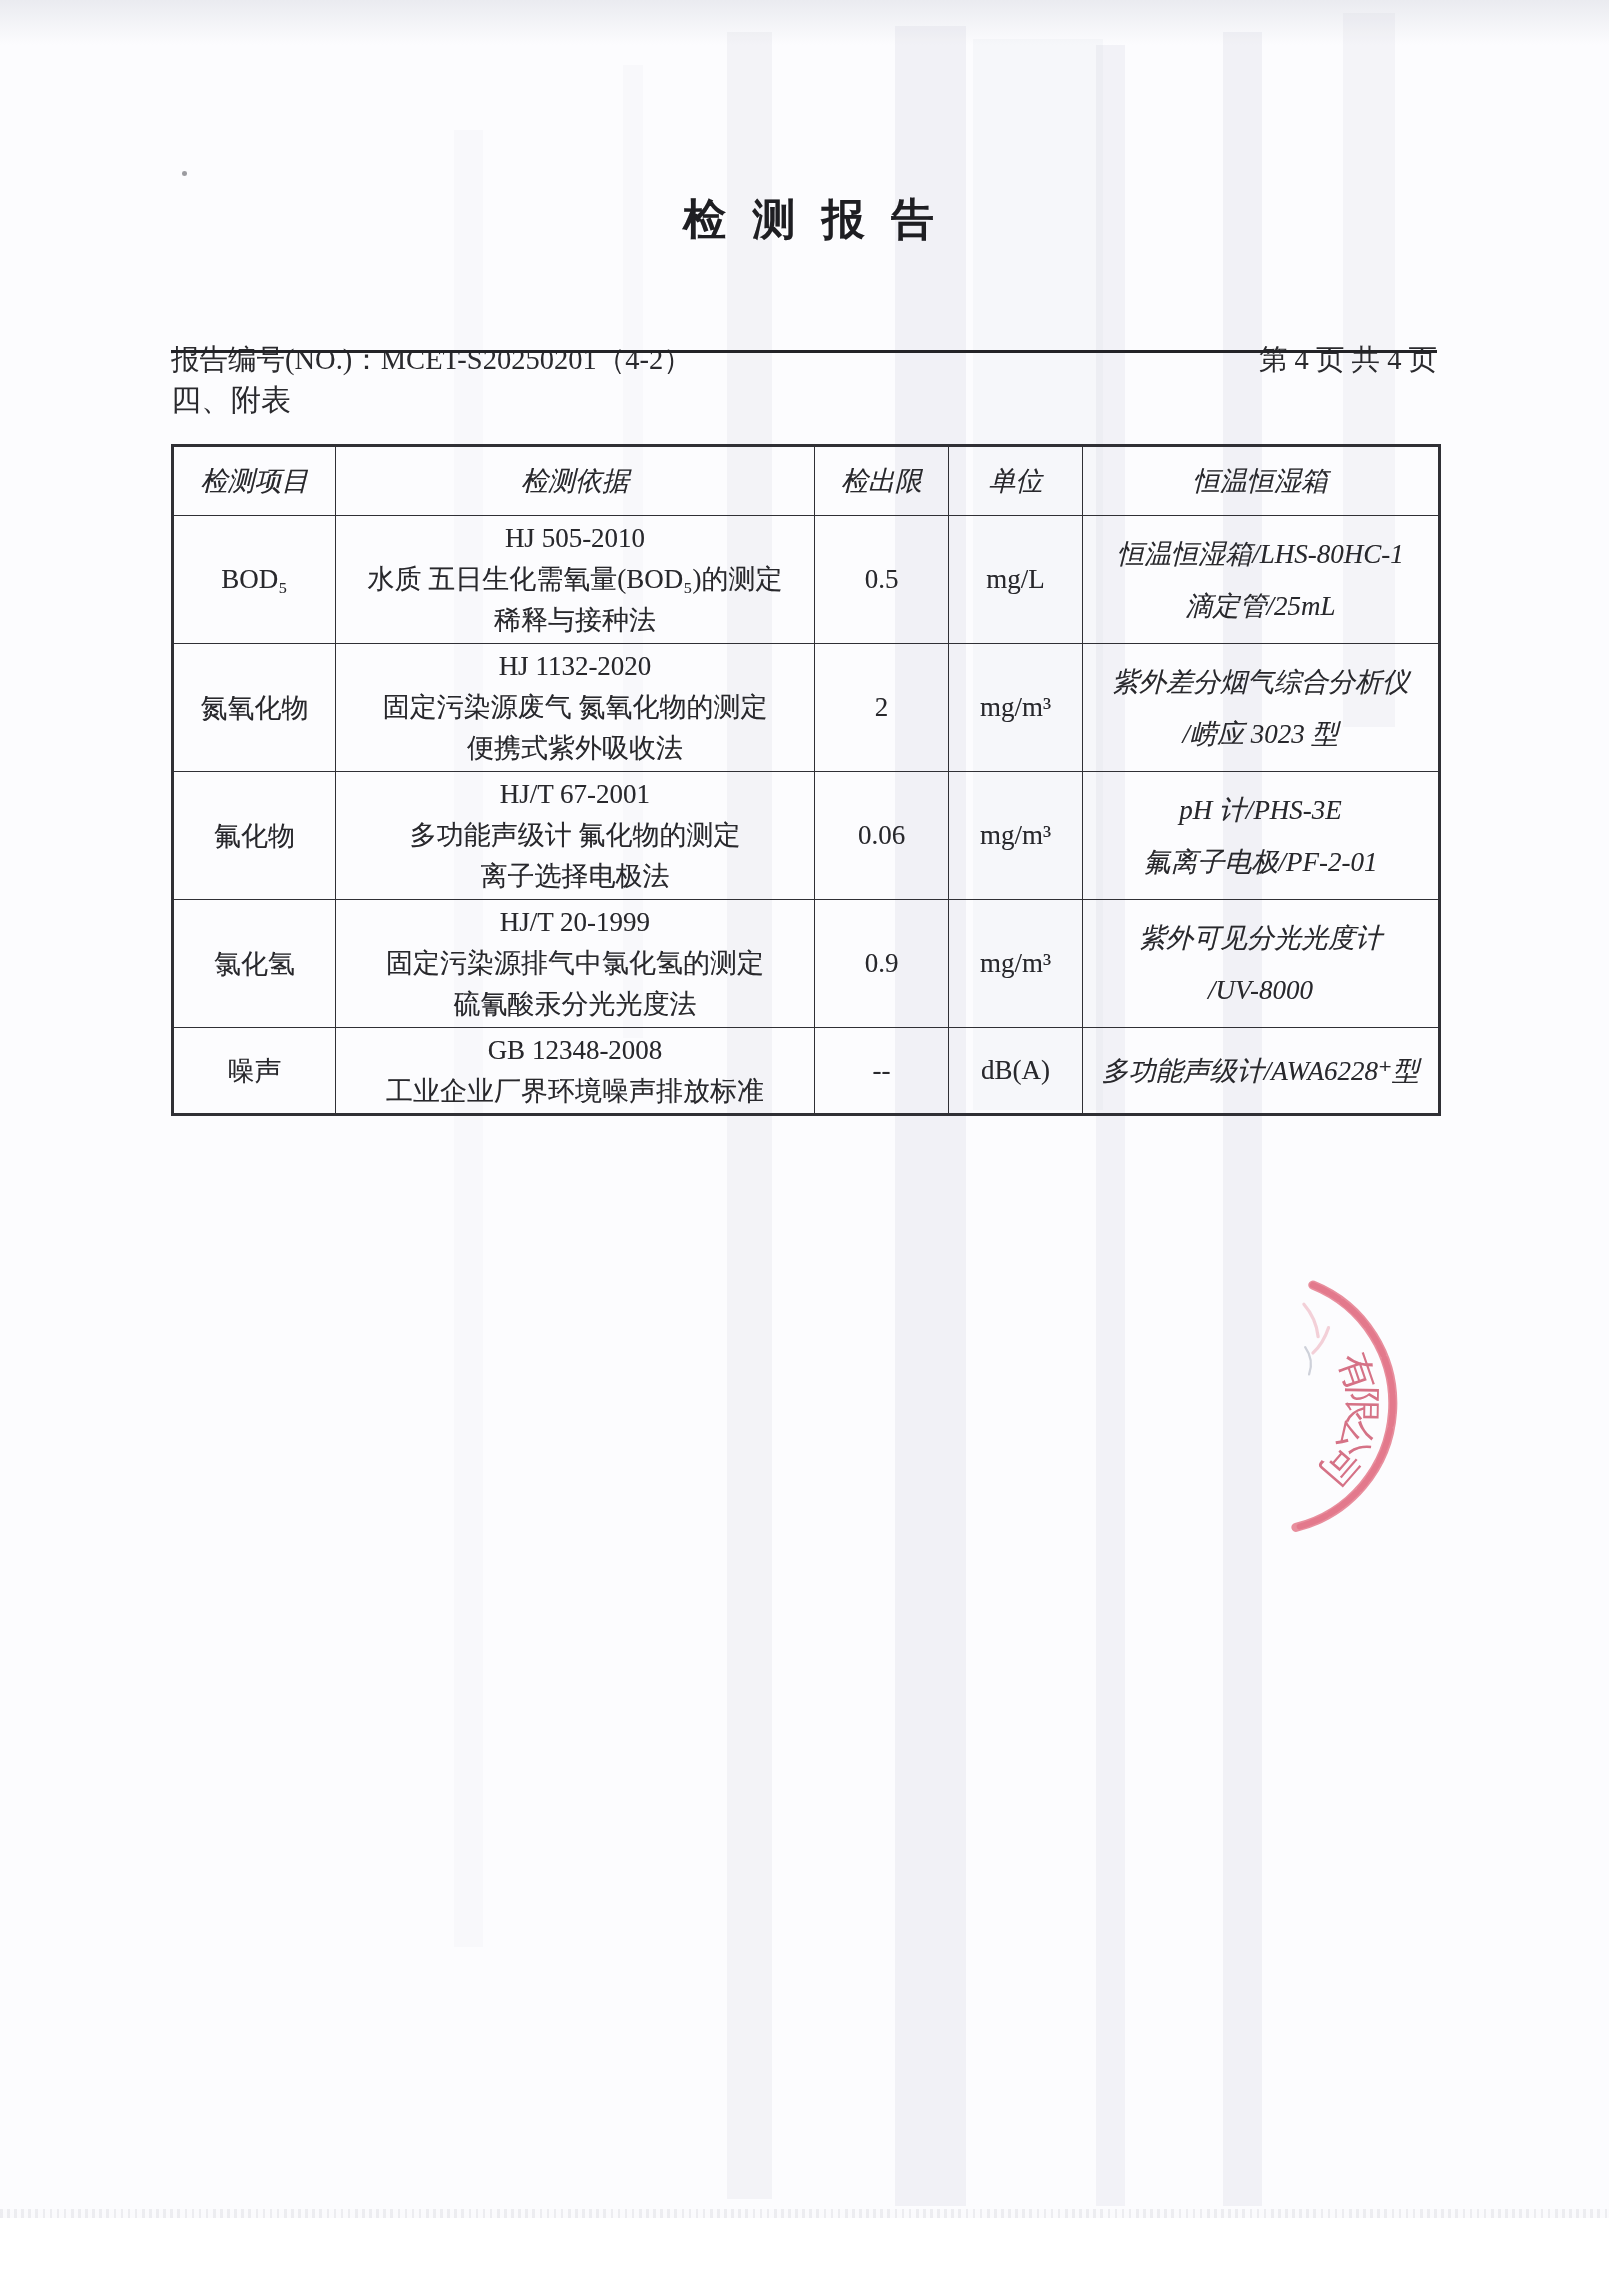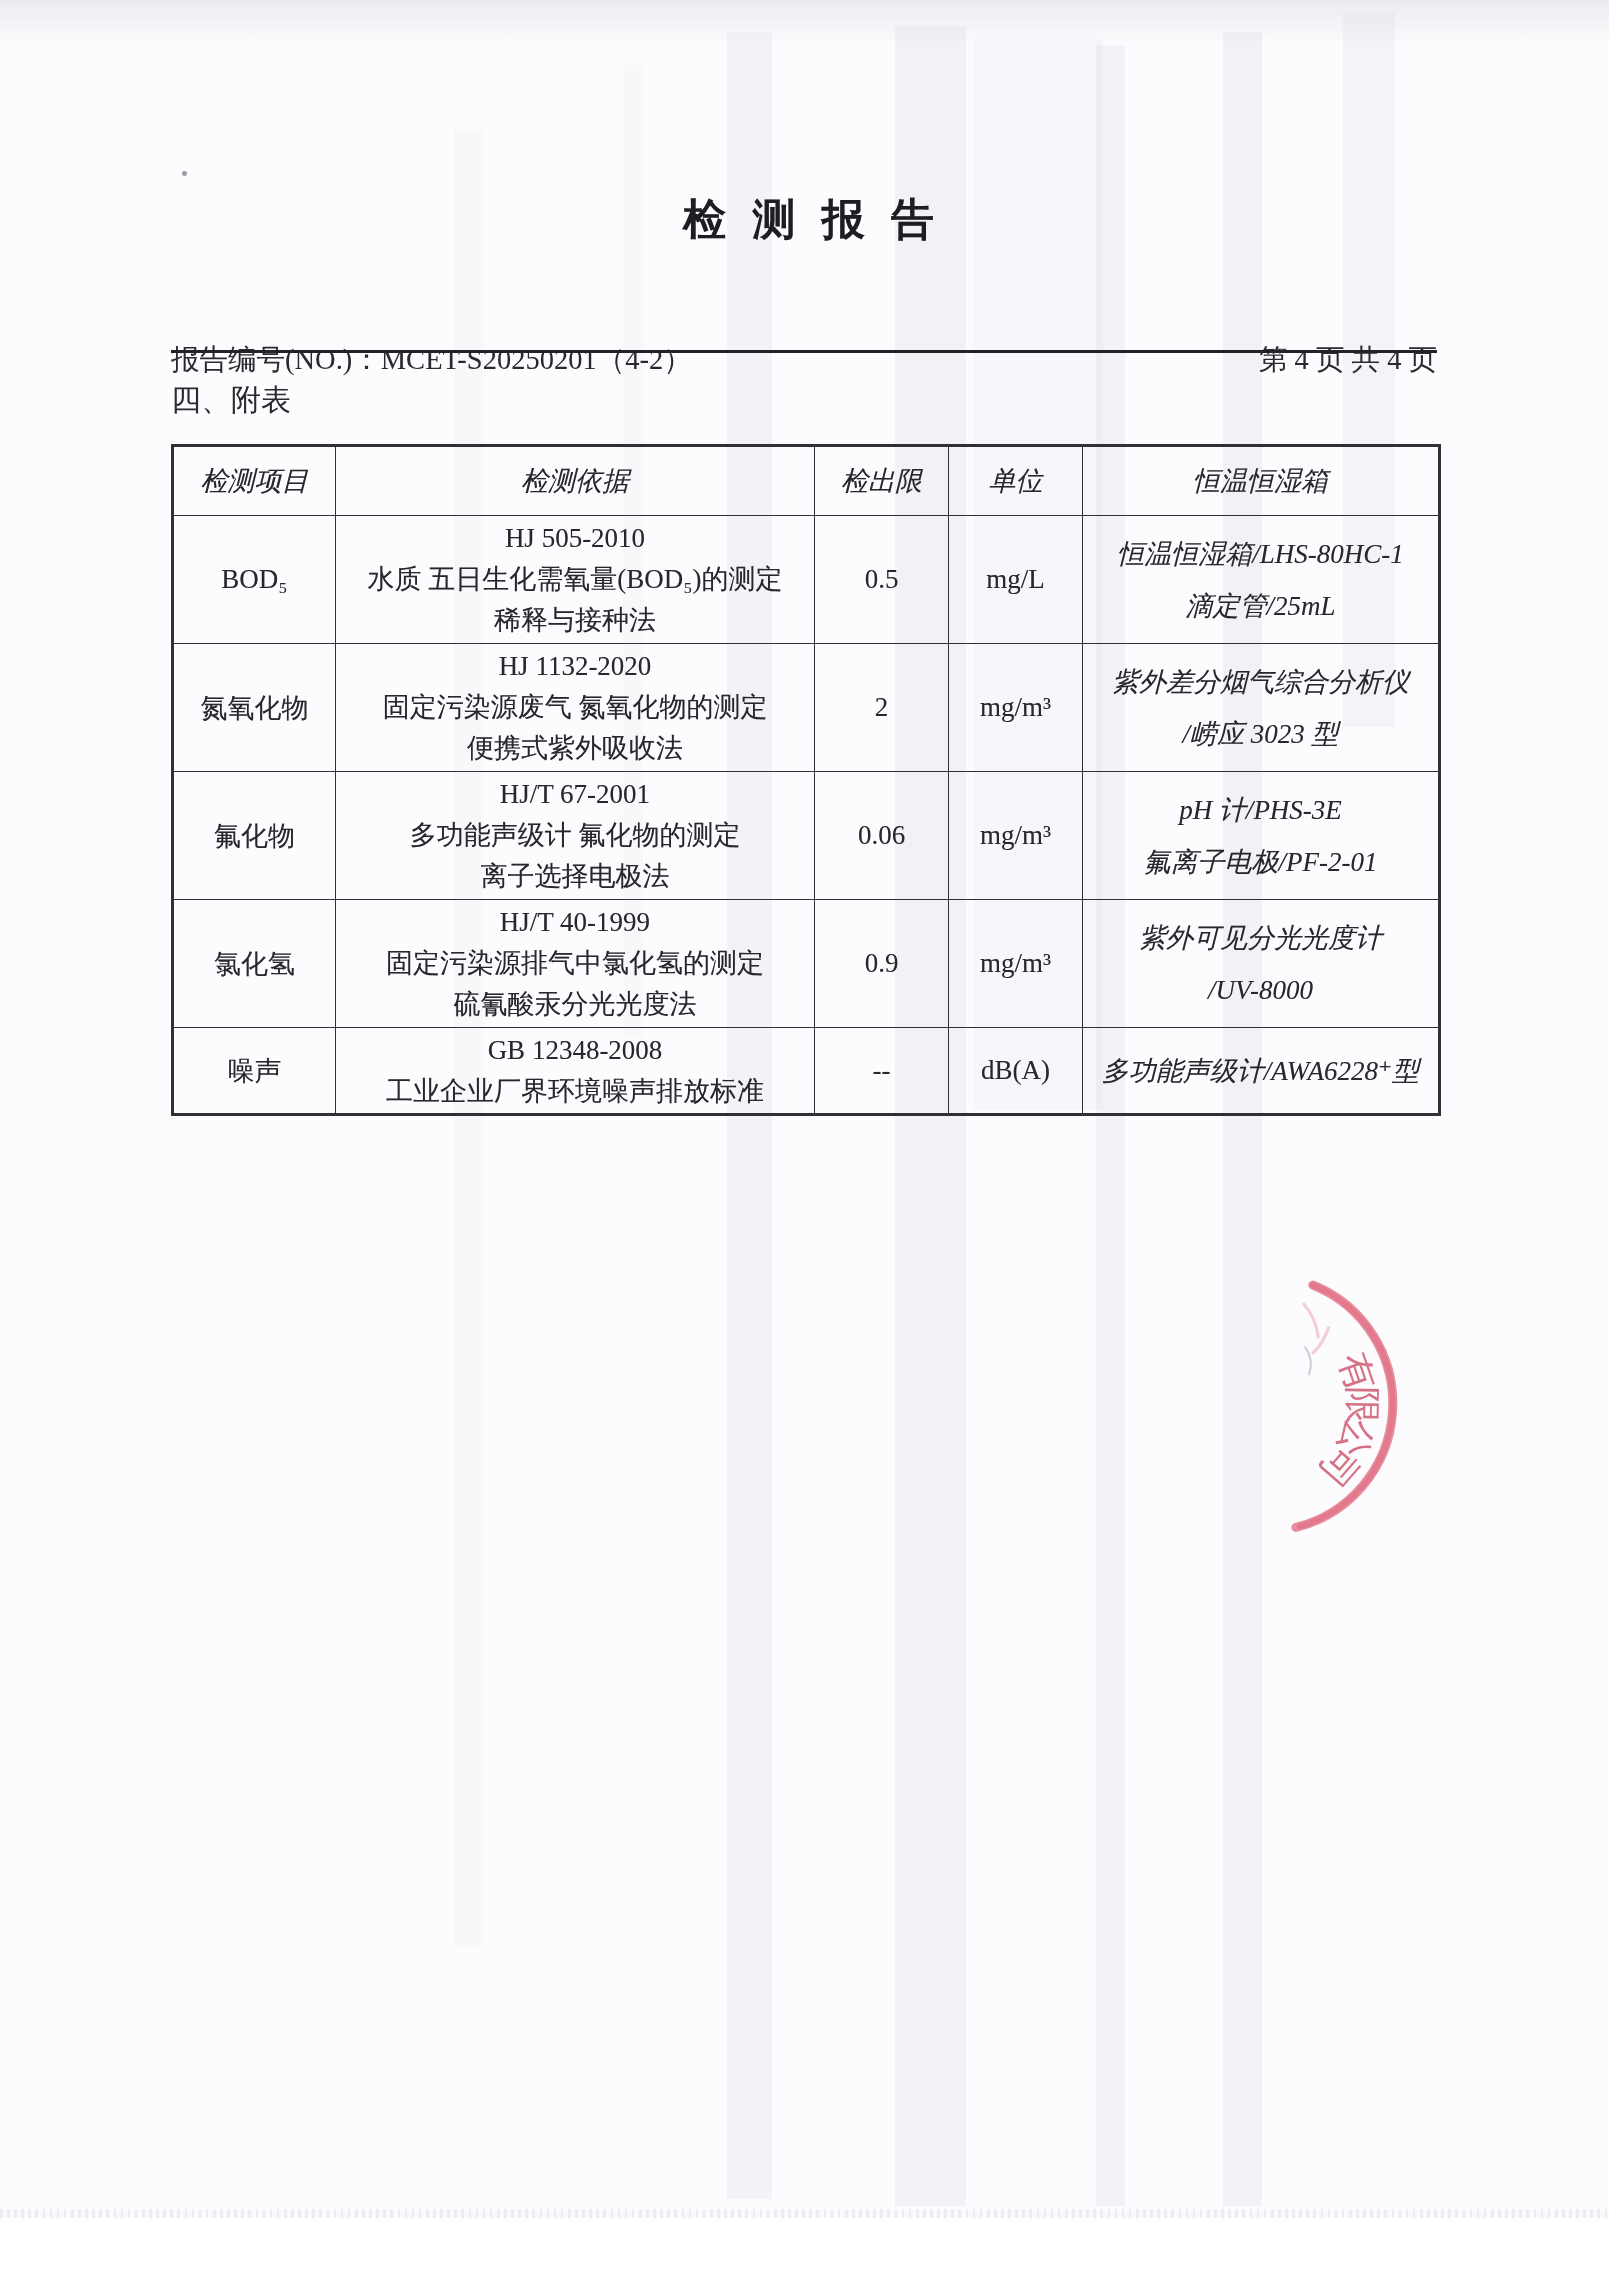--- a/index.html
+++ b/index.html
@@ -155,21 +155,21 @@
         <td>0.06</td>
         <td>mg/m³</td>
         <td class="instr">
           <div class="ln">pH 计/PHS-3E</div>
           <div class="ln">氟离子电极/PF-2-01</div>
         </td>
       </tr>
       <tr class="r-tall">
         <td>氯化氢</td>
         <td class="basis">
-          <div class="ln">HJ/T 40-1999</div>
+          <div class="ln">HJ/T 20-1999</div>
           <div class="ln">固定污染源排气中氯化氢的测定</div>
           <div class="ln">硫氰酸汞分光光度法</div>
         </td>
         <td>0.9</td>
         <td>mg/m³</td>
         <td class="instr">
           <div class="ln">紫外可见分光光度计</div>
           <div class="ln">/UV-8000</div>
         </td>
       </tr>

